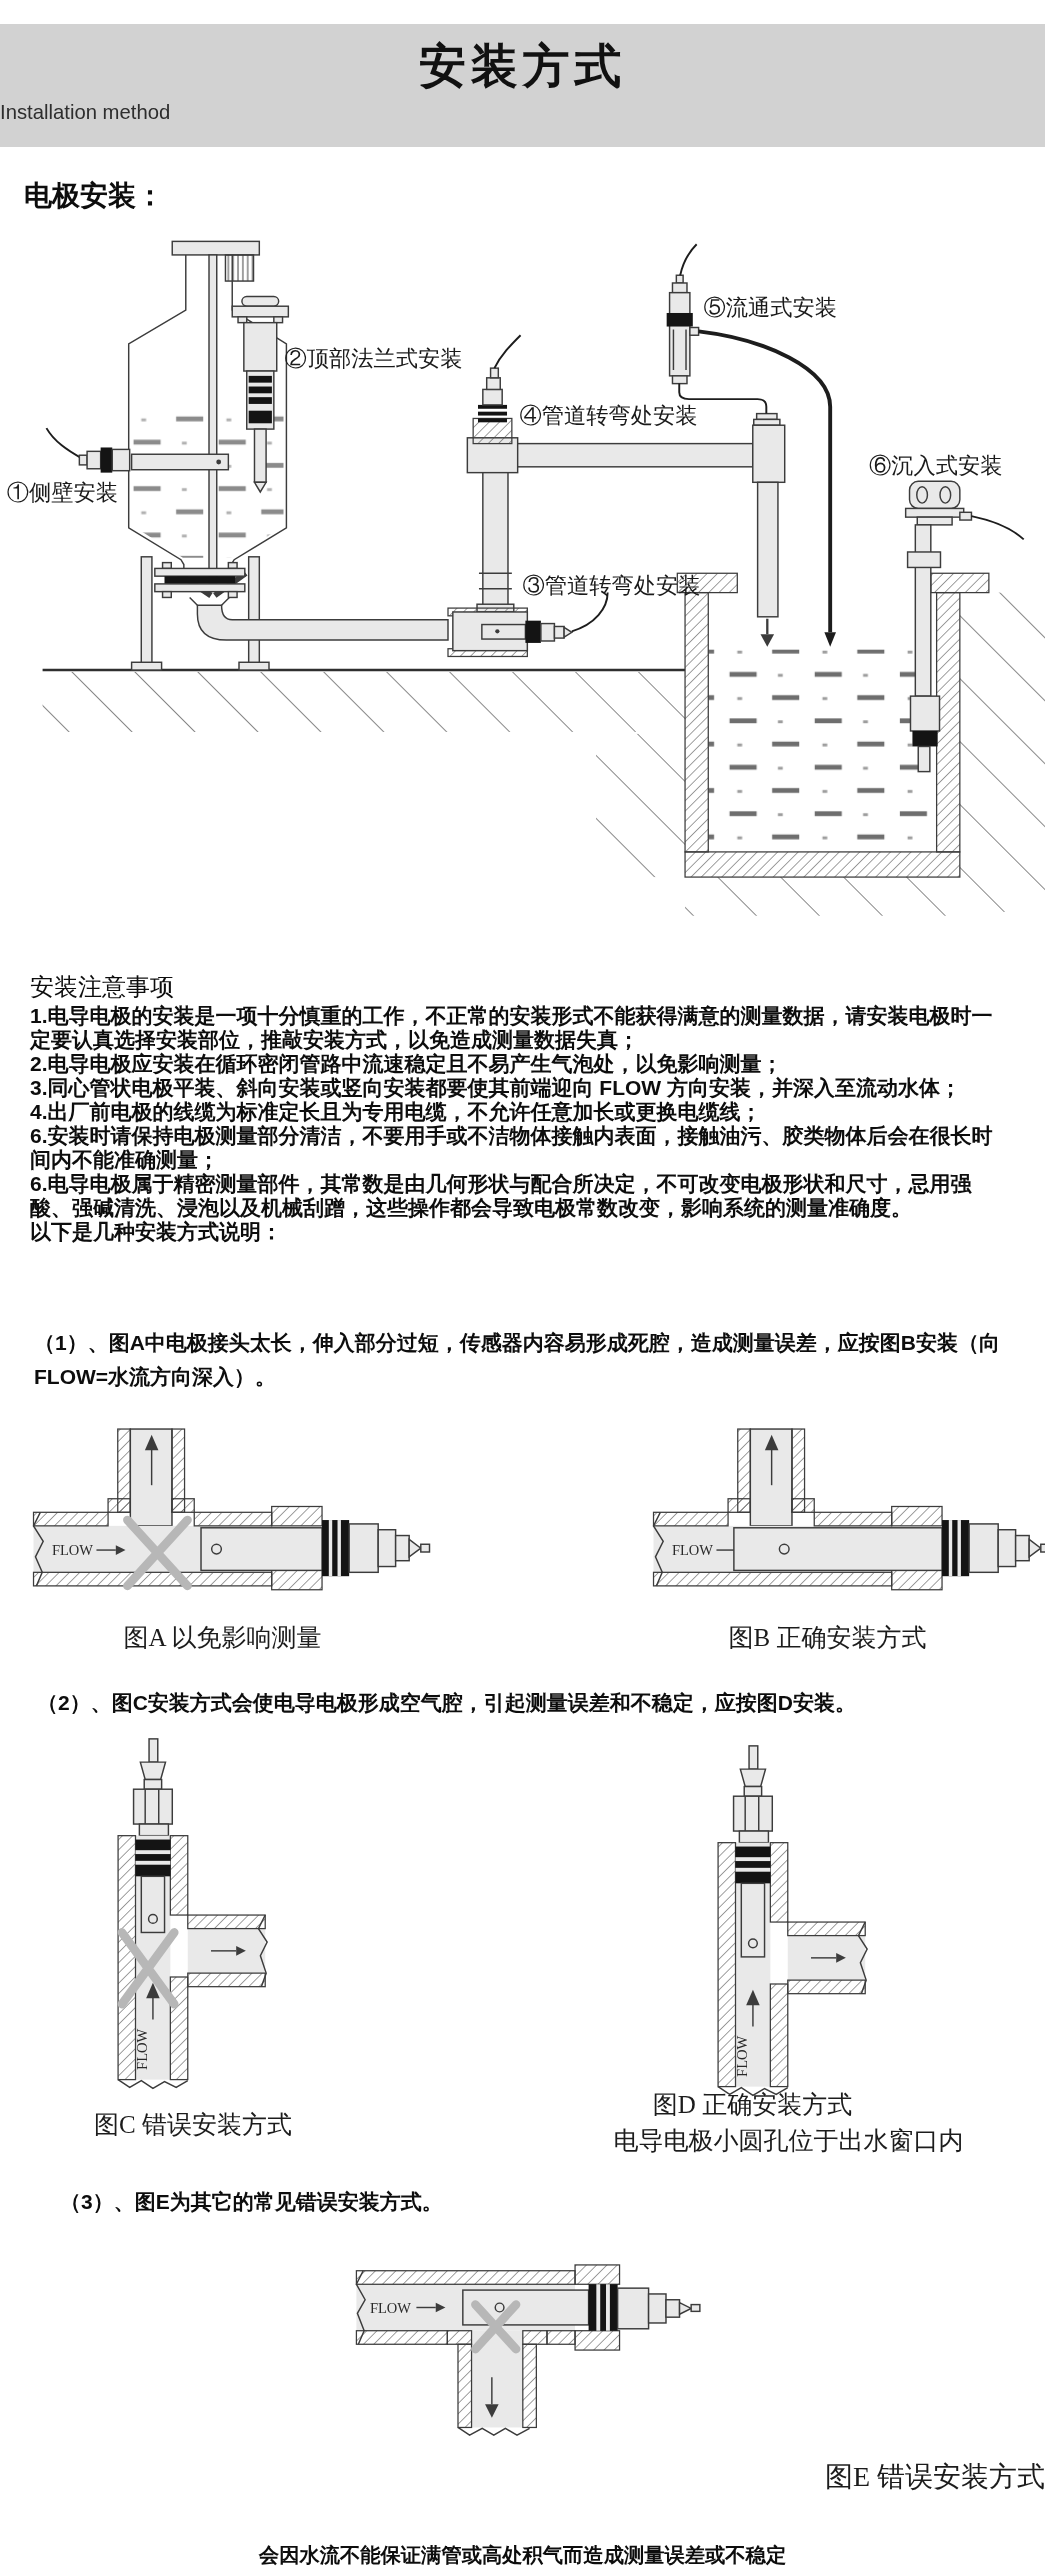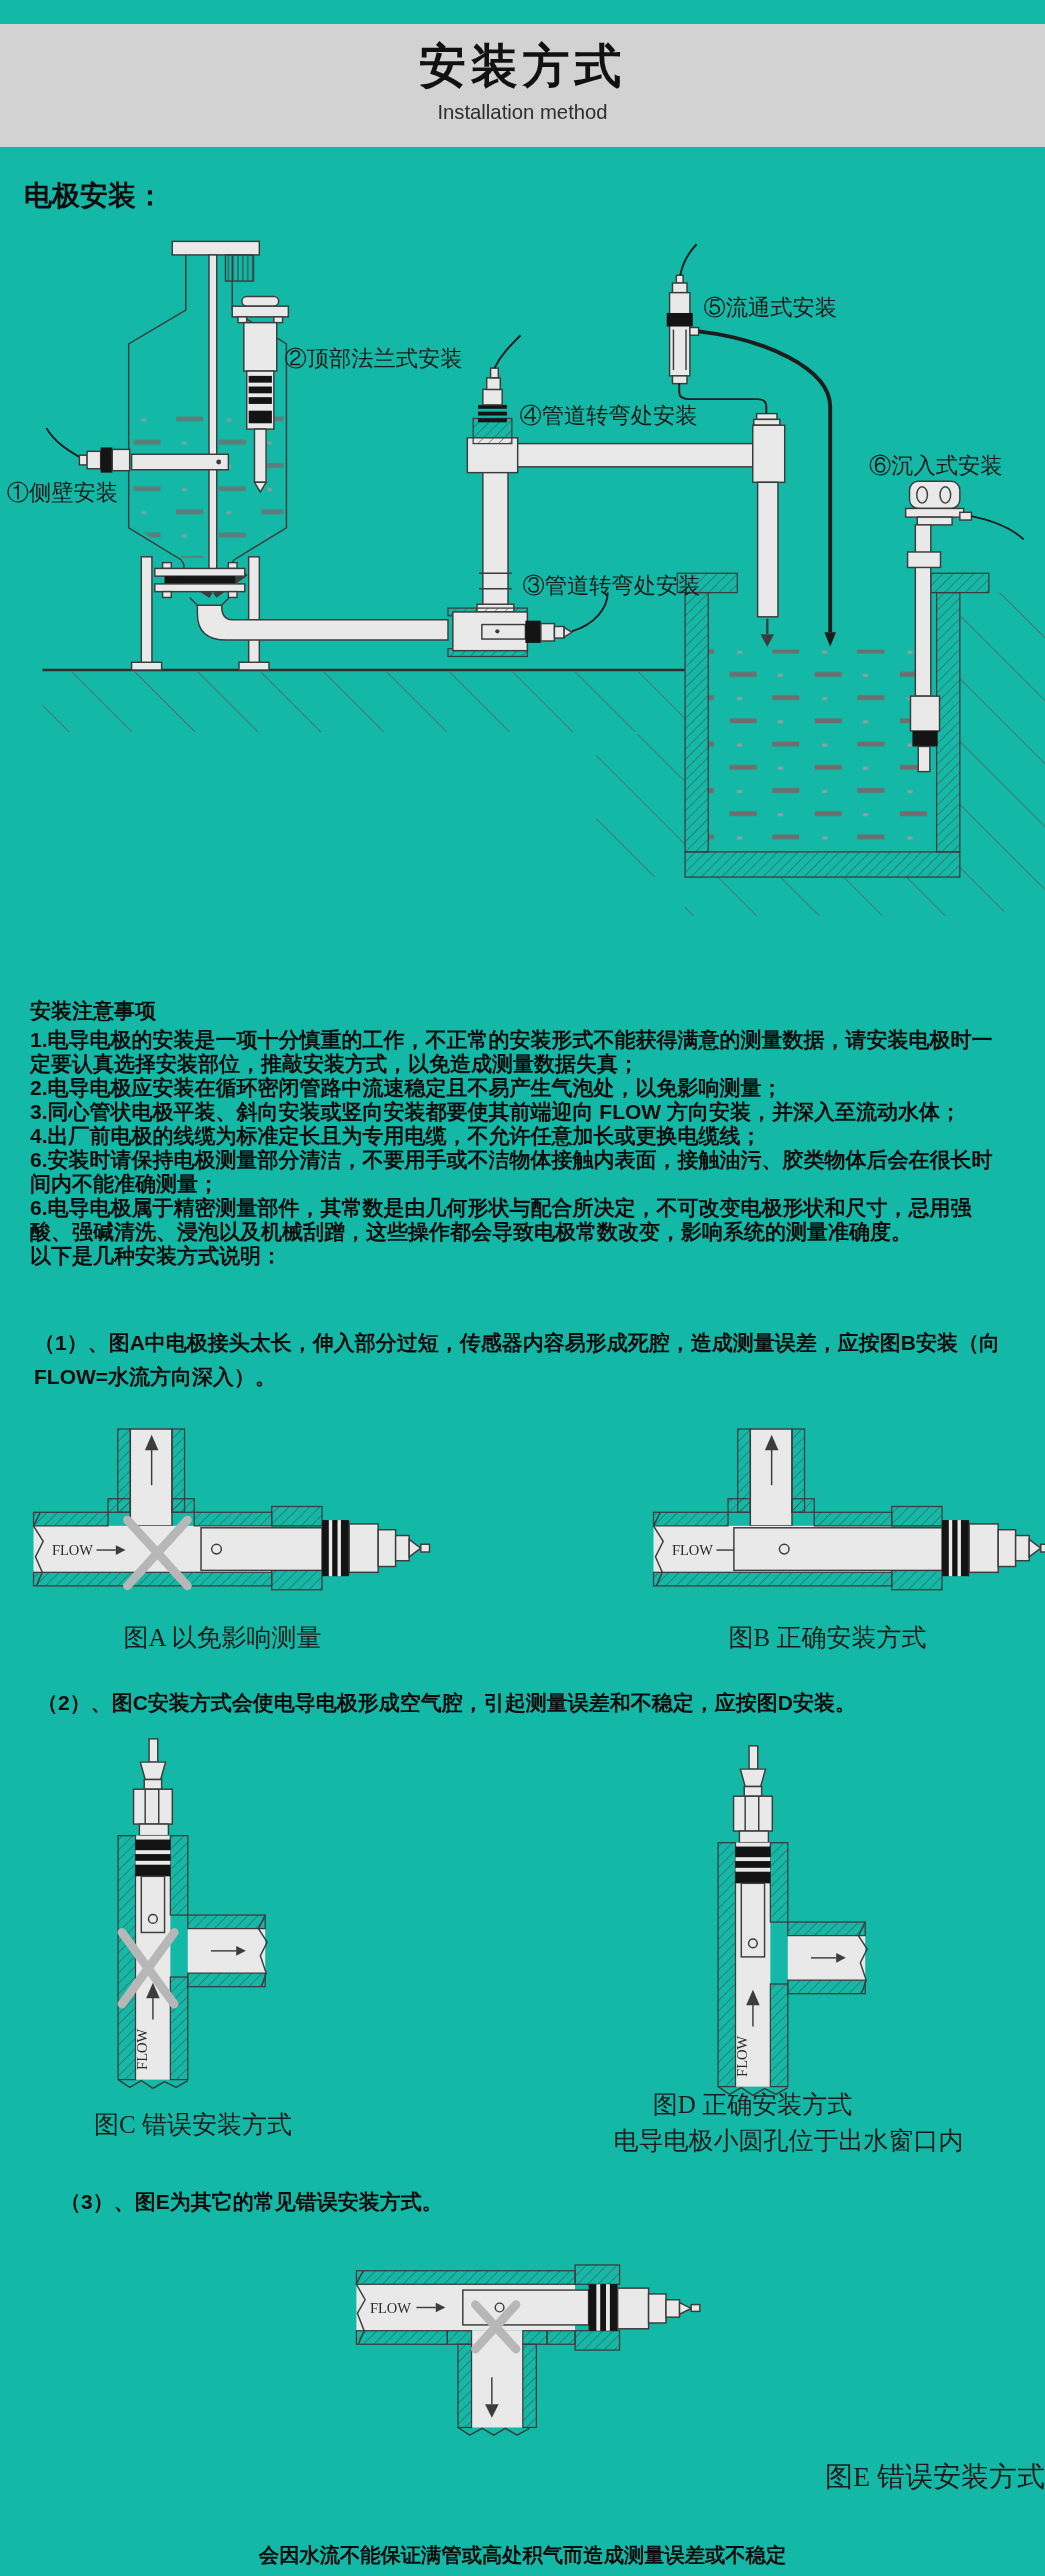--- a/index.html
+++ b/index.html
@@ -1,23 +1,23 @@
 <!DOCTYPE html>
 <html><head>
 <meta charset="utf-8">
 <style>
   html,body{margin:0;padding:0;}
   body{width:1045px;font-family:"Liberation Sans",sans-serif;background:#e9e9e9;}
-  #page{position:relative;width:1045px;height:2576px;background:#14b8a6;overflow:hidden;}
+  #page{position:relative;width:1045px;height:2576px;background:#ffffff;overflow:hidden;}
   .band{position:absolute;left:0;top:24px;width:1045px;height:123px;background:#d2d2d2;}
   .title{position:absolute;left:0;top:35px;width:1045px;text-align:center;font-size:47px;font-weight:700;color:#111;letter-spacing:4.8px;}
-  .subtitle{position:absolute;left:0;top:101px;width:1045px;text-align:center;font-size:20.3px;color:#2e2e2e;}
+  .subtitle{position:absolute;left:0;top:101px;width:1045px;font-size:20.3px;color:#2e2e2e;}
   .seclabel{position:absolute;left:24px;top:177px;font-size:28px;font-weight:700;color:#0d0d0d;}
   .notes{position:absolute;left:30px;top:969px;width:981px;color:#0d0d0d;}
-  .notes-h{font-size:21px;font-weight:700;line-height:35px;margin-top:24px;}
+  .notes-h{font-size:24px;font-weight:400;line-height:35px;}
   .note{font-size:21px;font-weight:700;line-height:24px;}
   .para{position:absolute;color:#0d0d0d;font-size:21px;font-weight:700;line-height:34px;}
   .cap{position:absolute;font-family:"Liberation Serif",serif;font-size:25px;color:#1c1c1c;text-align:center;}
   .capE{position:absolute;left:0;top:2458px;width:1045px;text-align:right;font-family:"Liberation Serif",serif;font-size:28px;color:#1c1c1c;}
   .capE2{position:absolute;left:0;top:2493px;width:1045px;text-align:center;font-size:20.3px;font-weight:700;color:#0d0d0d;margin-top:48px;}
   svg{position:absolute;overflow:visible;}
   svg text{font-family:"Liberation Sans",sans-serif;font-size:23px;fill:#1a1a1a;}
   svg text.flow{font-family:"Liberation Serif",serif;font-size:15px;fill:#2a2a2a;}
   .ln{stroke:#3c3c3c;stroke-width:1.5;fill:none;}
   .wh{stroke:#3c3c3c;stroke-width:1.5;fill:#e9e9e9;}

